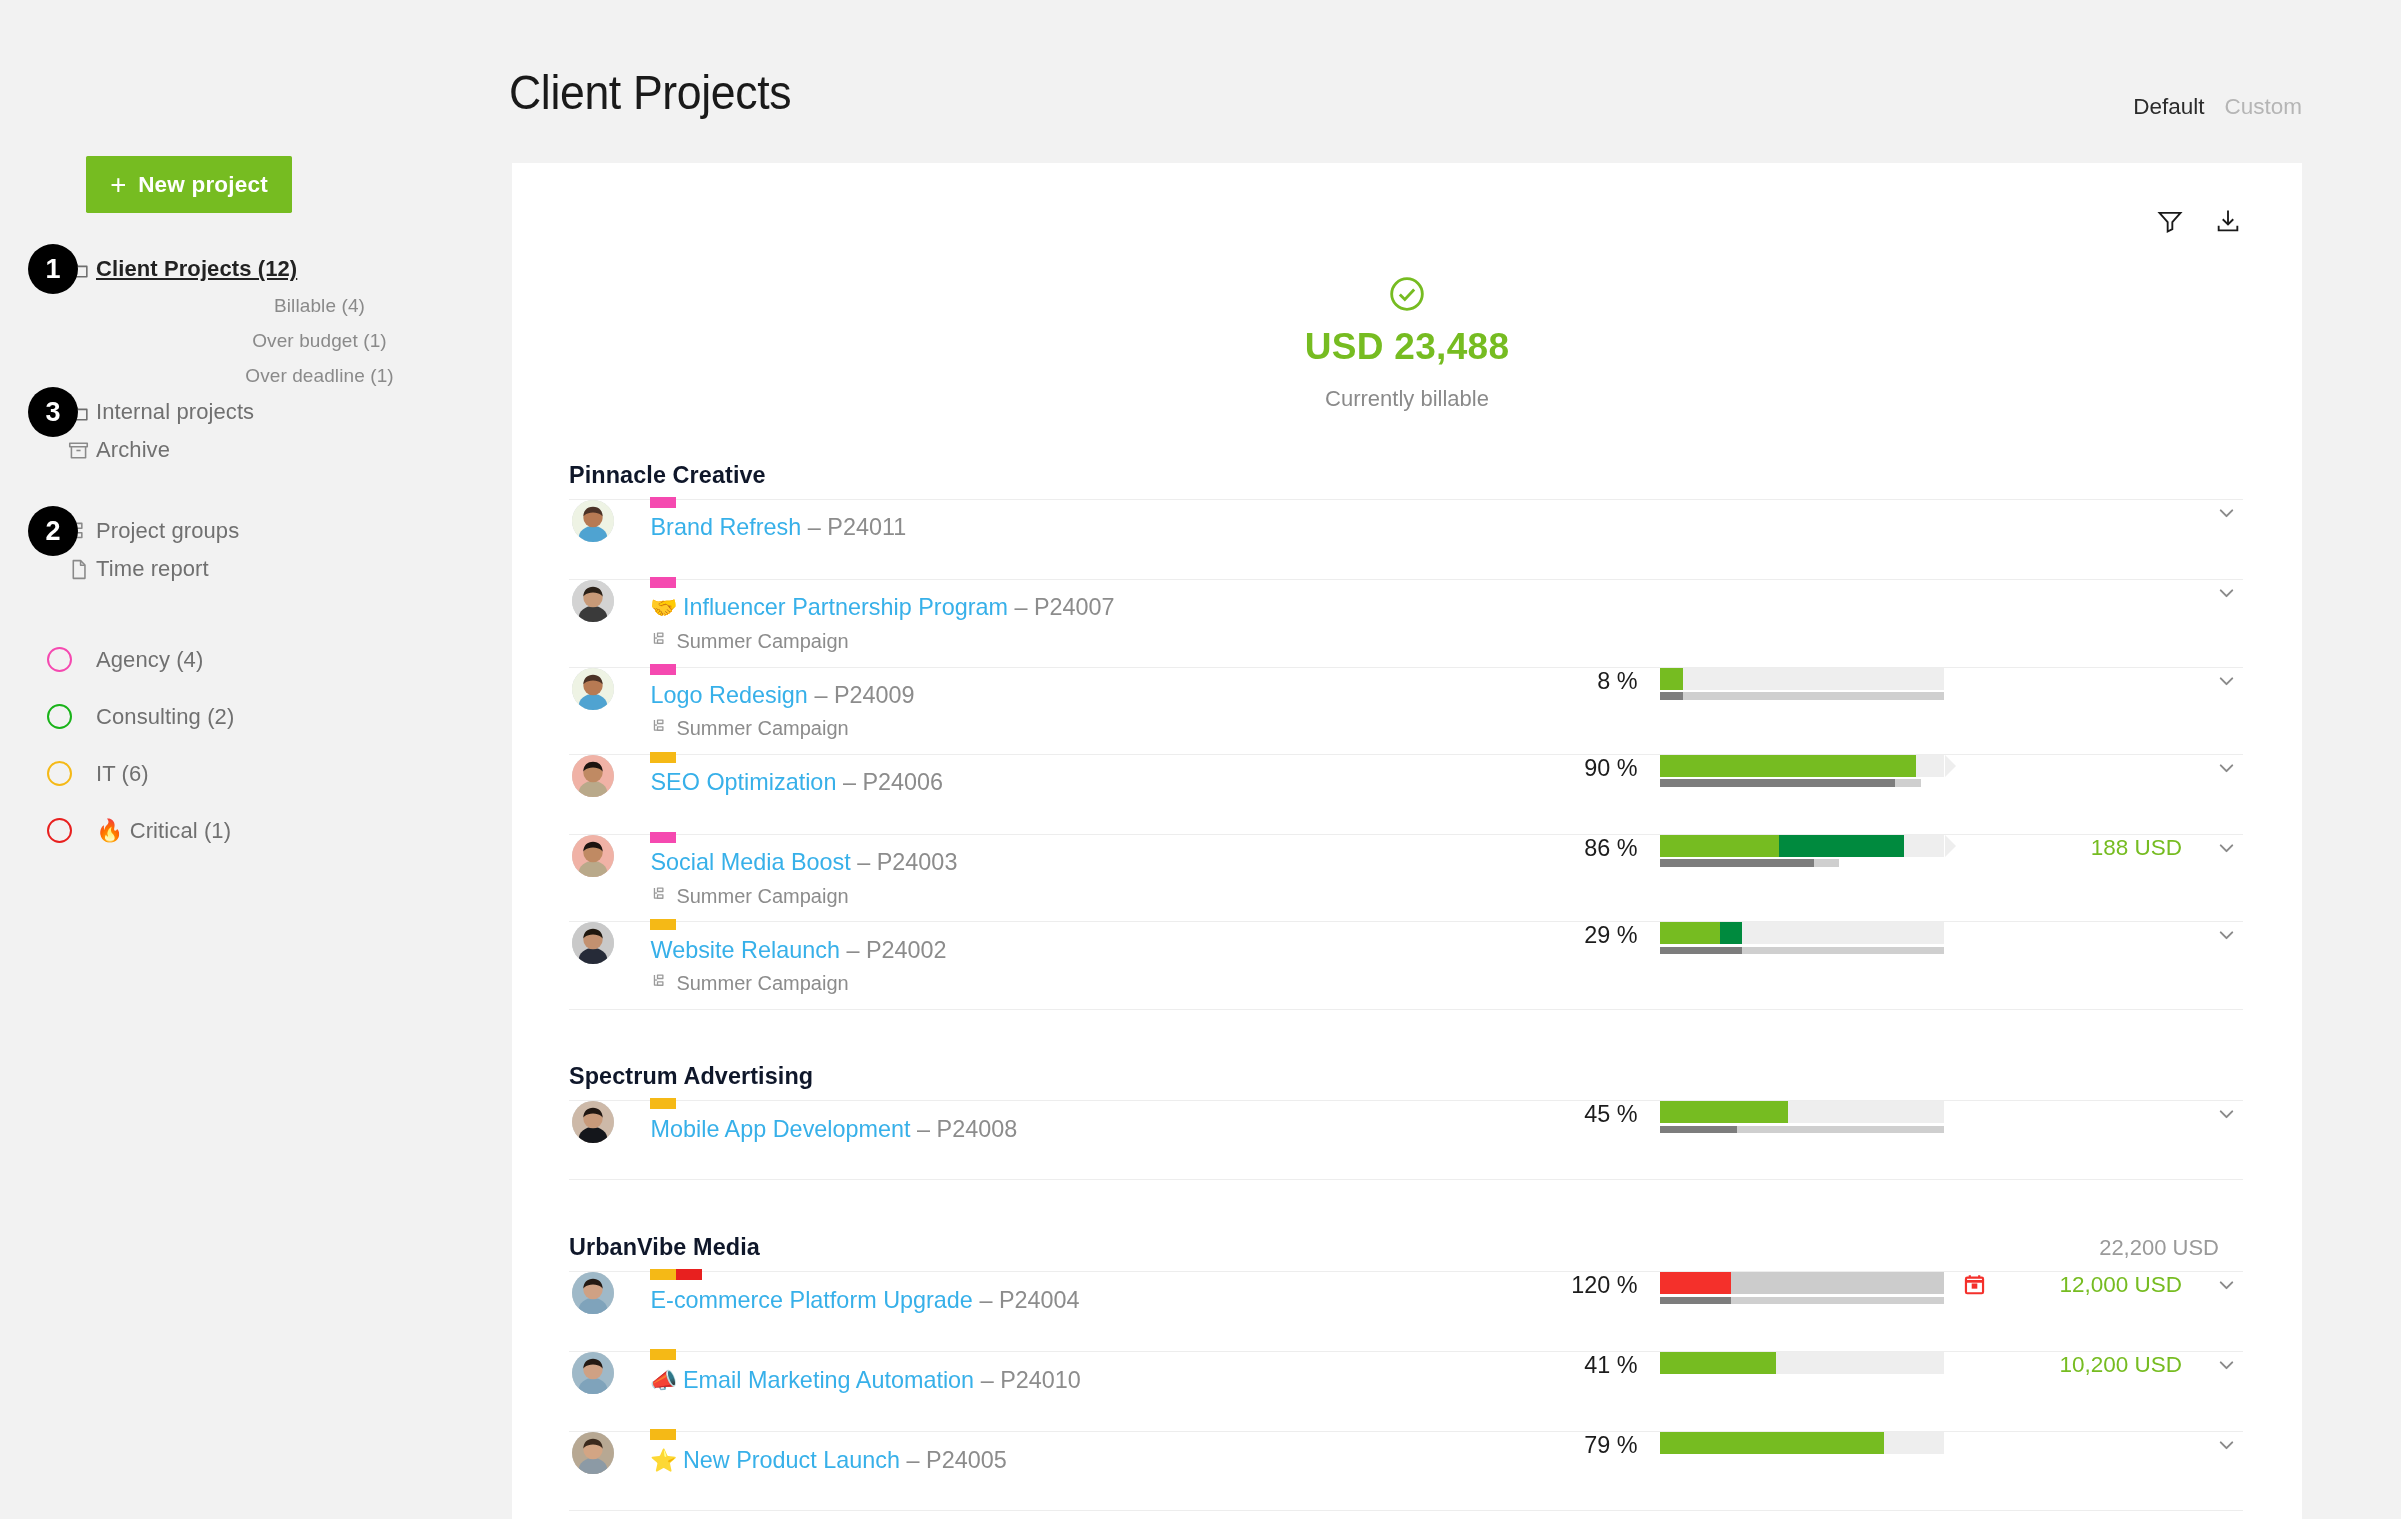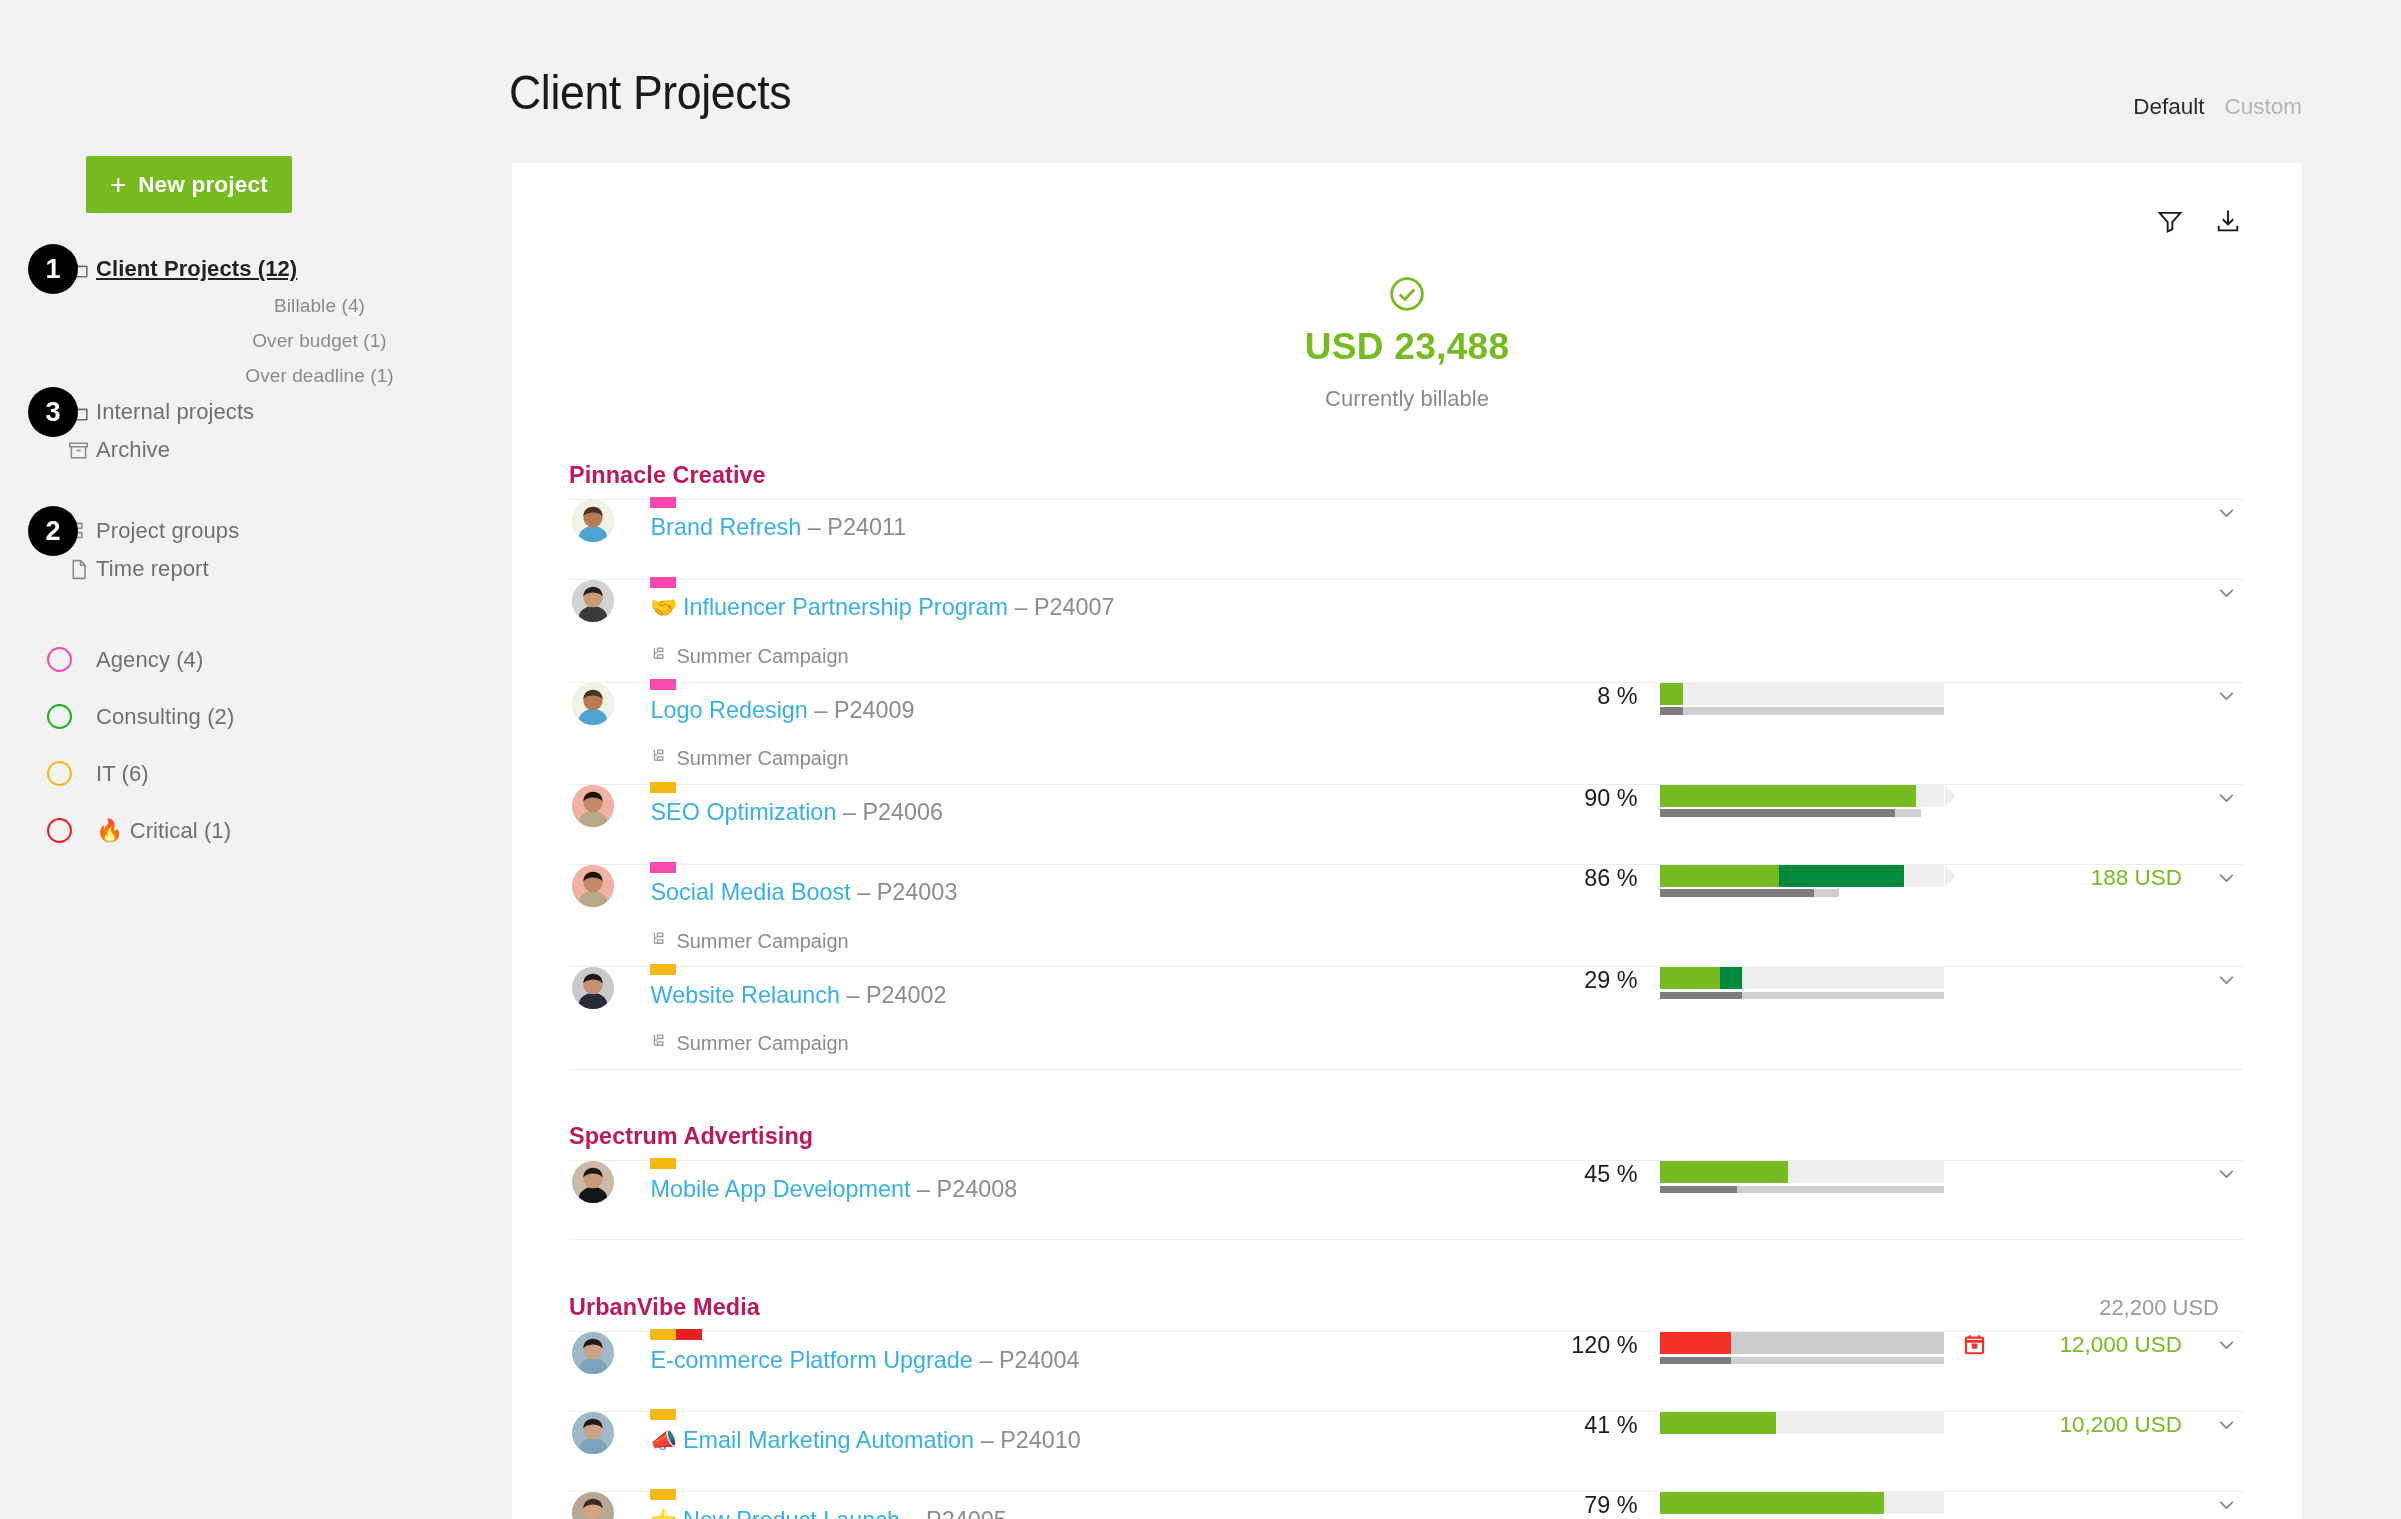--- a/index.html
+++ b/index.html
@@ -87,21 +87,21 @@
   #summary .amount { font-size:37px; font-weight:700; color:#76bc21; letter-spacing:0.3px; }
   #summary .caption { font-size:22px; color:#8a8a8a; margin-top:18.4px; }
 
   
   #groups { margin-top:50px; padding:0 59px 0 57px; }
   .client-block { margin-bottom:1.7px; }
   .client-head {
     display:flex; align-items:flex-end; justify-content:space-between;
     padding:0 0 10px 0;
   }
-  .client-name { font-size:23.4px; font-weight:700; color:#be185d; letter-spacing:0.1px; }
+  .client-name { font-size:23.4px; font-weight:700; color:#0f172a; letter-spacing:0.1px; }
   .client-total { font-size:22px; color:#9a9a9a; padding-right:24px; }
 
   .prow {
     position:relative; display:flex; align-items:flex-start;
     border-top:1.7px solid #ededed; min-height:80px;
   }
   .client-block .prow:last-child { border-bottom:1.7px solid #ededed; }
   .colorbar {
     position:absolute; left:81px; top:-3.3px; height:11px; display:flex;
   }
@@ -112,21 +112,21 @@
     margin-left:2.5px; flex:0 0 auto; overflow:hidden;
     background:#cfd6d9;
   }
   .avatar svg { display:block; }
 
   .pmain { margin-left:37px; flex:0 0 auto; width:893px; padding:13.4px 0; }
   .ptitle { font-size:23.4px; line-height:1.25; white-space:nowrap; }
   .ptitle .emoji { margin-right:5px; font-size:22px; }
   .ptitle .lnk { color:#37b0e9; cursor:pointer; }
   .ptitle .pid { color:#8c8c8c; }
-  .psub { display:flex; align-items:center; gap:7.5px; margin-top:22px; font-size:20px; color:#8c8c8c; }
+  .psub { display:flex; align-items:center; gap:7.5px; margin-top:7px; font-size:20px; color:#8c8c8c; }
 
   .pct { width:94px; text-align:right; font-size:23.4px; color:#1c1c1c; flex:0 0 auto; }
 
   .barwrap { width:284px; margin-left:22.5px; flex:0 0 auto; position:relative; }
   .bar-main { position:relative; height:22px; background:#eeeeee; display:flex; overflow:visible; }
   .bar-main.over { background:#cccccc; }
   .bar-main .seg { height:22px; }
   .bar-main .arrow {
     position:absolute; right:-11.7px; top:0; width:0; height:0;
     border-top:11px solid transparent; border-bottom:11px solid transparent;

